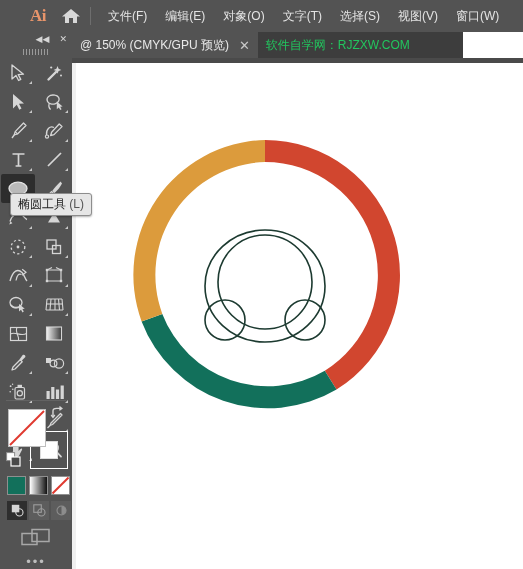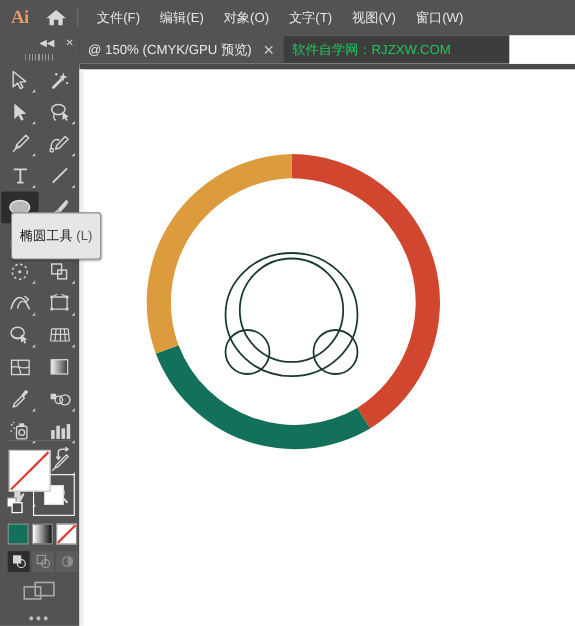--- a/index.html
+++ b/index.html
@@ -34,20 +34,21 @@
     width: 36px;
     height: 32px;
     display: flex;
     align-items: center;
     justify-content: center;
     color: #e8956b;
     font-size: 17px;
     font-weight: bold;
     letter-spacing: -0.5px;
     font-family: "Liberation Serif", "DejaVu Serif", serif;
+    padding-left: 20px;
   }
   .home-icon {
     width: 30px;
     height: 32px;
     display: flex;
     align-items: center;
     justify-content: center;
   }
   .menu-sep {
     width: 1px;
@@ -188,21 +189,21 @@
   .tool-cell svg { display: block; }
 
   
   .tooltip {
     position: absolute;
     left: 10px;
     top: 193px;
     background: #e6e6e6;
     border: 1px solid #8d8d8d;
     border-radius: 3px;
-    padding: 12px 7px;
+    padding: 2px 7px;
     font-size: 12px;
     color: #1d1d1d;
     white-space: nowrap;
     z-index: 40;
     box-shadow: 0 1px 2px rgba(0,0,0,0.3);
   }
   .tooltip .shortcut { color: #555; }
 
   
   .fillstroke {
@@ -319,20 +320,21 @@
       <svg width="20" height="18" viewBox="0 0 20 18" aria-hidden="true">
         <path d="M10 2 L19 9.5 L16 9.5 L16 16 L12 16 L12 11 L8 11 L8 16 L4 16 L4 9.5 L1 9.5 Z" fill="#d8d8d8"></path>
       </svg>
     </div>
     <div class="menu-sep"></div>
     <div class="menu-items">
       <div class="menu-item">文件(F)</div>
       <div class="menu-item">编辑(E)</div>
       <div class="menu-item">对象(O)</div>
       <div class="menu-item">文字(T)</div>
+      <div class="menu-item">选择(S)</div>
       <div class="menu-item">视图(V)</div>
       <div class="menu-item">窗口(W)</div>
     </div>
   </div>
 
   <div class="tabbar">
     <div style="width:72px"></div>
     <div class="tab active">
       <span>@ 150% (CMYK/GPU 预览)</span>
       <span class="tab-close">✕</span>

